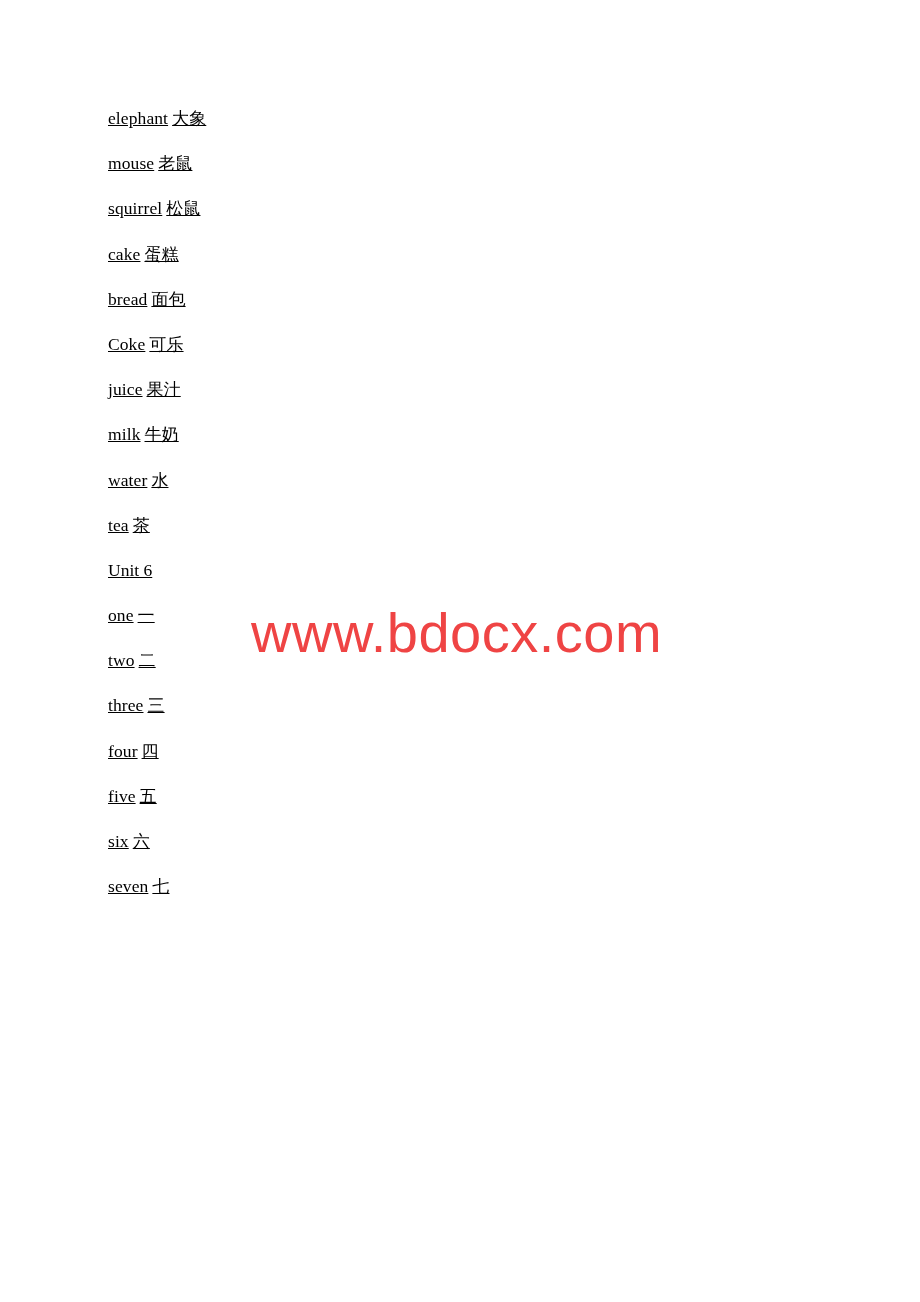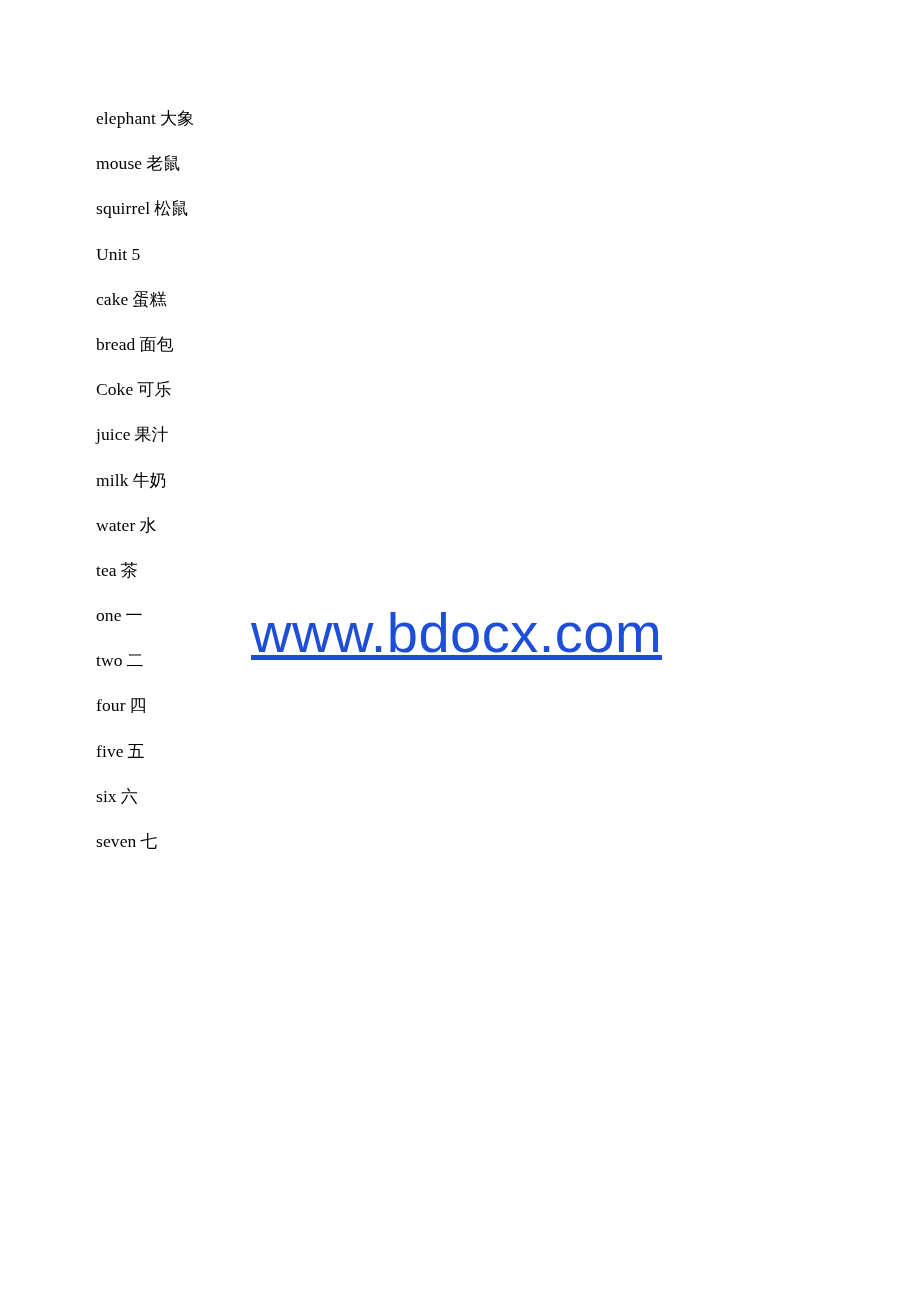--- a/index.html
+++ b/index.html
@@ -30,24 +30,25 @@
     line-height: 62px;
     letter-spacing: 0.5px;
     color: #e5e5e5;
     white-space: nowrap;
     user-select: none;
     pointer-events: none;
     z-index: 0;
   }
   #content {
     position: absolute;
-    left: 96px;
+    left: 108px;
     top: 104px;
     width: 700px;
     z-index: 1;
+    text-decoration: underline;
   }
   .vocab-line {
     height: 45.2px;
     line-height: 28px;
     font-size: 17.5px;
     white-space: nowrap;
     letter-spacing: 0.1px;
   }
   .vocab-line .en {
     font-family: "Liberation Serif", "DejaVu Serif", serif;
@@ -63,35 +64,36 @@
     font-size: 17.5px;
     white-space: nowrap;
     font-family: "Liberation Serif", "DejaVu Serif", serif;
   }
 </style>
 </head>
 <body style="background: rgb(255, 255, 255);">
 
 <div id="page" style="background: rgb(255, 255, 255); color: rgb(0, 0, 0);">
 
-  <div id="watermark" style="color: #1d4ed8; text-decoration: underline;">www.bdocx.com</div>
+  <div id="watermark" style="color: #ef4444;">www.bdocx.com</div>
 
   <div id="content">
       <div class="vocab-line"><span class="en">elephant</span><span class="zh">大象</span></div>
       <div class="vocab-line"><span class="en">mouse</span><span class="zh">老鼠</span></div>
       <div class="vocab-line"><span class="en">squirrel</span><span class="zh">松鼠</span></div>
-      <div class="unit-line">Unit 5</div>
       <div class="vocab-line"><span class="en">cake</span><span class="zh">蛋糕</span></div>
       <div class="vocab-line"><span class="en">bread</span><span class="zh">面包</span></div>
       <div class="vocab-line"><span class="en">Coke</span><span class="zh">可乐</span></div>
       <div class="vocab-line"><span class="en">juice</span><span class="zh">果汁</span></div>
       <div class="vocab-line"><span class="en">milk</span><span class="zh">牛奶</span></div>
       <div class="vocab-line"><span class="en">water</span><span class="zh">水</span></div>
       <div class="vocab-line"><span class="en">tea</span><span class="zh">茶</span></div>
+      <div class="unit-line">Unit 6</div>
       <div class="vocab-line"><span class="en">one</span><span class="zh">一</span></div>
       <div class="vocab-line"><span class="en">two</span><span class="zh">二</span></div>
+      <div class="vocab-line"><span class="en">three</span><span class="zh">三</span></div>
       <div class="vocab-line"><span class="en">four</span><span class="zh">四</span></div>
       <div class="vocab-line"><span class="en">five</span><span class="zh">五</span></div>
       <div class="vocab-line"><span class="en">six</span><span class="zh">六</span></div>
       <div class="vocab-line"><span class="en">seven</span><span class="zh">七</span></div>
     </div>
 
 </div>
 
 </body></html>

